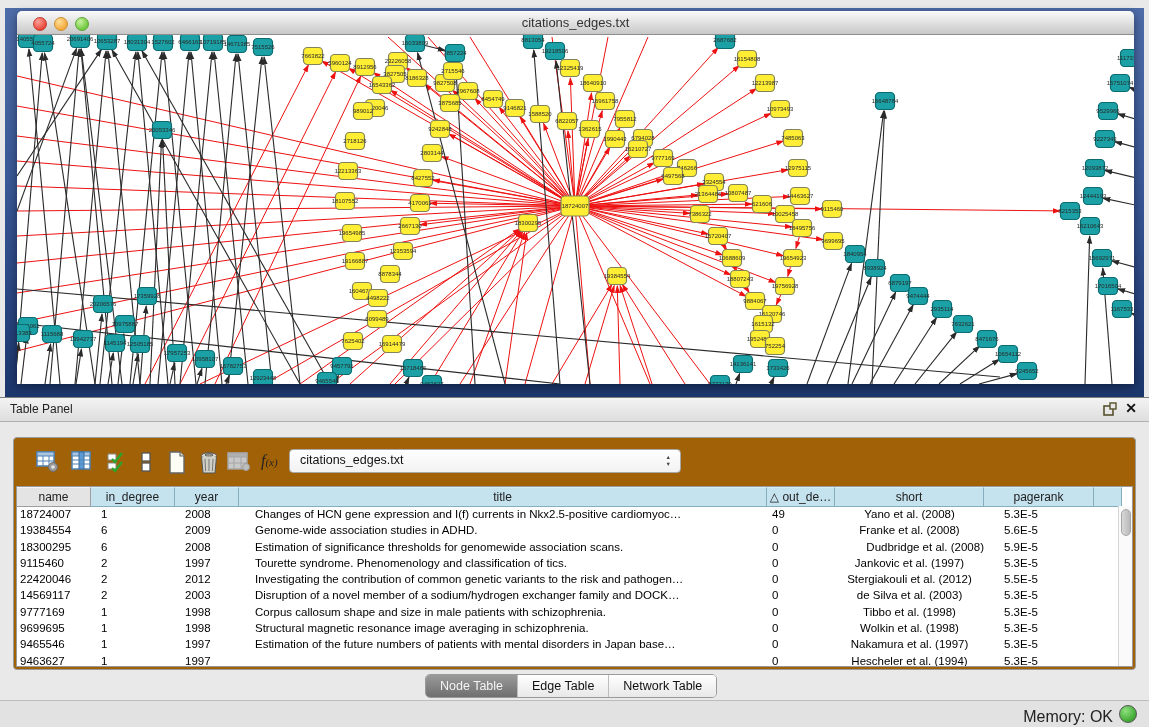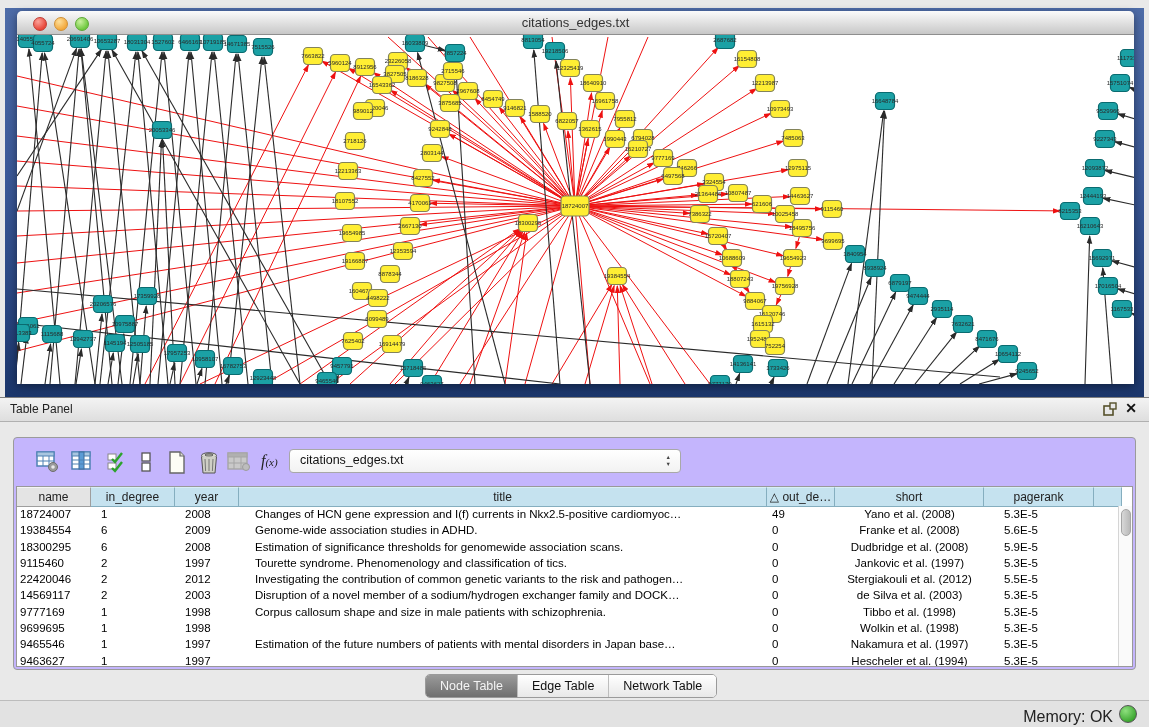--- a/index.html
+++ b/index.html
@@ -11,21 +11,21 @@
   #gtitle{position:absolute;left:0;right:0;top:4px;text-align:center;font-size:13px;color:#333;}
   .tl{position:absolute;top:5.5px;width:12px;height:12px;border-radius:50%;}
   #tl-close{left:16px;background:radial-gradient(circle at 35% 30%,#fba29a,#e8473a 70%);border:1px solid #c13c33;}
   #tl-min{left:37px;background:radial-gradient(circle at 35% 30%,#fddf9b,#f3a93d 70%);border:1px solid #cf8f34;}
   #tl-zoom{left:58px;background:radial-gradient(circle at 35% 30%,#caf0a0,#6fc93f 70%);border:1px solid #5ba734;}
   #gcanvas{position:relative;width:1117px;height:349px;background:#ffffff;overflow:hidden;}
   #tp-header{position:absolute;left:0;top:397px;width:1149px;height:23px;background:linear-gradient(#f3f3f3,#dedede);border-top:1px solid #7e7e7e;border-bottom:1px solid #b0b0b0;}
   #tp-title{position:absolute;left:10px;top:4px;font-size:12px;color:#222;}
   #tp-float{position:absolute;right:32px;top:4px;width:14px;height:14px;}
   #tp-close{position:absolute;right:12px;top:2px;font-size:14px;font-weight:bold;color:#111;}
-  #panel{position:absolute;left:13px;top:437px;width:1121px;height:231px;background:#c4b5fd;border:1px solid #9b9b9b;border-radius:4px;}
+  #panel{position:absolute;left:13px;top:437px;width:1121px;height:231px;background:#a16207;border:1px solid #9b9b9b;border-radius:4px;}
   .ticon{position:absolute;top:13px;}
   #dd{position:absolute;left:275px;top:11px;width:390px;height:22px;background:linear-gradient(#ffffff,#f2f2f2);border:1px solid #a8a8a8;border-radius:4px;}
   #dd-text{position:absolute;left:10px;top:3px;font-size:12.5px;color:#111;}
   #dd-spin{position:absolute;right:9px;top:4px;font-size:5.5px;color:#444;line-height:6.5px;text-align:center;}
   #twrap{position:absolute;left:2px;right:2px;top:48px;bottom:2px;background:#fff;border:1px solid #999;}
   #thead{position:absolute;left:0;top:0;right:0;height:19px;}
   .hcell{position:absolute;top:0;height:18px;background:#c5e2ef;border-right:1px solid #85aebf;border-bottom:1px solid #85aebf;border-top:1px solid #d8eef7;font-size:12px;color:#222;text-align:center;line-height:18px;overflow:hidden;white-space:nowrap;}
   .hcell.gray{background:#e4e4e4;border-right:1px solid #9e9e9e;border-bottom:1px solid #9e9e9e;border-top:1px solid #f5f5f5;}
   #tbody{position:absolute;left:0;top:19px;right:13px;bottom:0;overflow:hidden;}
   .trow{position:relative;height:16.3px;}
@@ -593,21 +593,21 @@
             <div class="tcell" style="left: 755px; width: 63px;">0</div>
             <div class="tcell" style="left: 818px; width: 149px; text-align: center;">Franke et al. (2008)</div>
             <div class="tcell" style="left: 987px; width: 90px;">5.6E-5</div>
           </div>
           <div class="trow">
             <div class="tcell" style="left: 3px; width: 71px;">18300295</div>
             <div class="tcell" style="left: 84px; width: 74px;">6</div>
             <div class="tcell" style="left: 168px; width: 54px;">2008</div>
             <div class="tcell" style="left: 238px; width: 512px;">Estimation of significance thresholds for genomewide association scans.</div>
             <div class="tcell" style="left: 755px; width: 63px;">0</div>
-            <div class="tcell" style="left: 818px; width: 149px; text-align: center;">Dudbridge et al. (2008)</div>
+            <div class="tcell" style="left: 818px; width: 149px; text-align: right;">Dudbridge et al. (2008)</div>
             <div class="tcell" style="left: 987px; width: 90px;">5.9E-5</div>
           </div>
           <div class="trow">
             <div class="tcell" style="left: 3px; width: 71px;">9115460</div>
             <div class="tcell" style="left: 84px; width: 74px;">2</div>
             <div class="tcell" style="left: 168px; width: 54px;">1997</div>
             <div class="tcell" style="left: 238px; width: 512px;">Tourette syndrome. Phenomenology and classification of tics.</div>
             <div class="tcell" style="left: 755px; width: 63px;">0</div>
             <div class="tcell" style="left: 818px; width: 149px; text-align: center;">Jankovic et al. (1997)</div>
             <div class="tcell" style="left: 987px; width: 90px;">5.3E-5</div>
@@ -636,20 +636,21 @@
             <div class="tcell" style="left: 168px; width: 54px;">1998</div>
             <div class="tcell" style="left: 238px; width: 512px;">Corpus callosum shape and size in male patients with schizophrenia.</div>
             <div class="tcell" style="left: 755px; width: 63px;">0</div>
             <div class="tcell" style="left: 818px; width: 149px; text-align: center;">Tibbo et al. (1998)</div>
             <div class="tcell" style="left: 987px; width: 90px;">5.3E-5</div>
           </div>
           <div class="trow">
             <div class="tcell" style="left: 3px; width: 71px;">9699695</div>
             <div class="tcell" style="left: 84px; width: 74px;">1</div>
             <div class="tcell" style="left: 168px; width: 54px;">1998</div>
+            <div class="tcell" style="left: 238px; width: 512px;">Structural magnetic resonance image averaging in schizophrenia.</div>
             <div class="tcell" style="left: 755px; width: 63px;">0</div>
             <div class="tcell" style="left: 818px; width: 149px; text-align: center;">Wolkin et al. (1998)</div>
             <div class="tcell" style="left: 987px; width: 90px;">5.3E-5</div>
           </div>
           <div class="trow">
             <div class="tcell" style="left: 3px; width: 71px;">9465546</div>
             <div class="tcell" style="left: 84px; width: 74px;">1</div>
             <div class="tcell" style="left: 168px; width: 54px;">1997</div>
             <div class="tcell" style="left: 238px; width: 512px;">Estimation of the future numbers of patients with mental disorders in Japan base…</div>
             <div class="tcell" style="left: 755px; width: 63px;">0</div>

